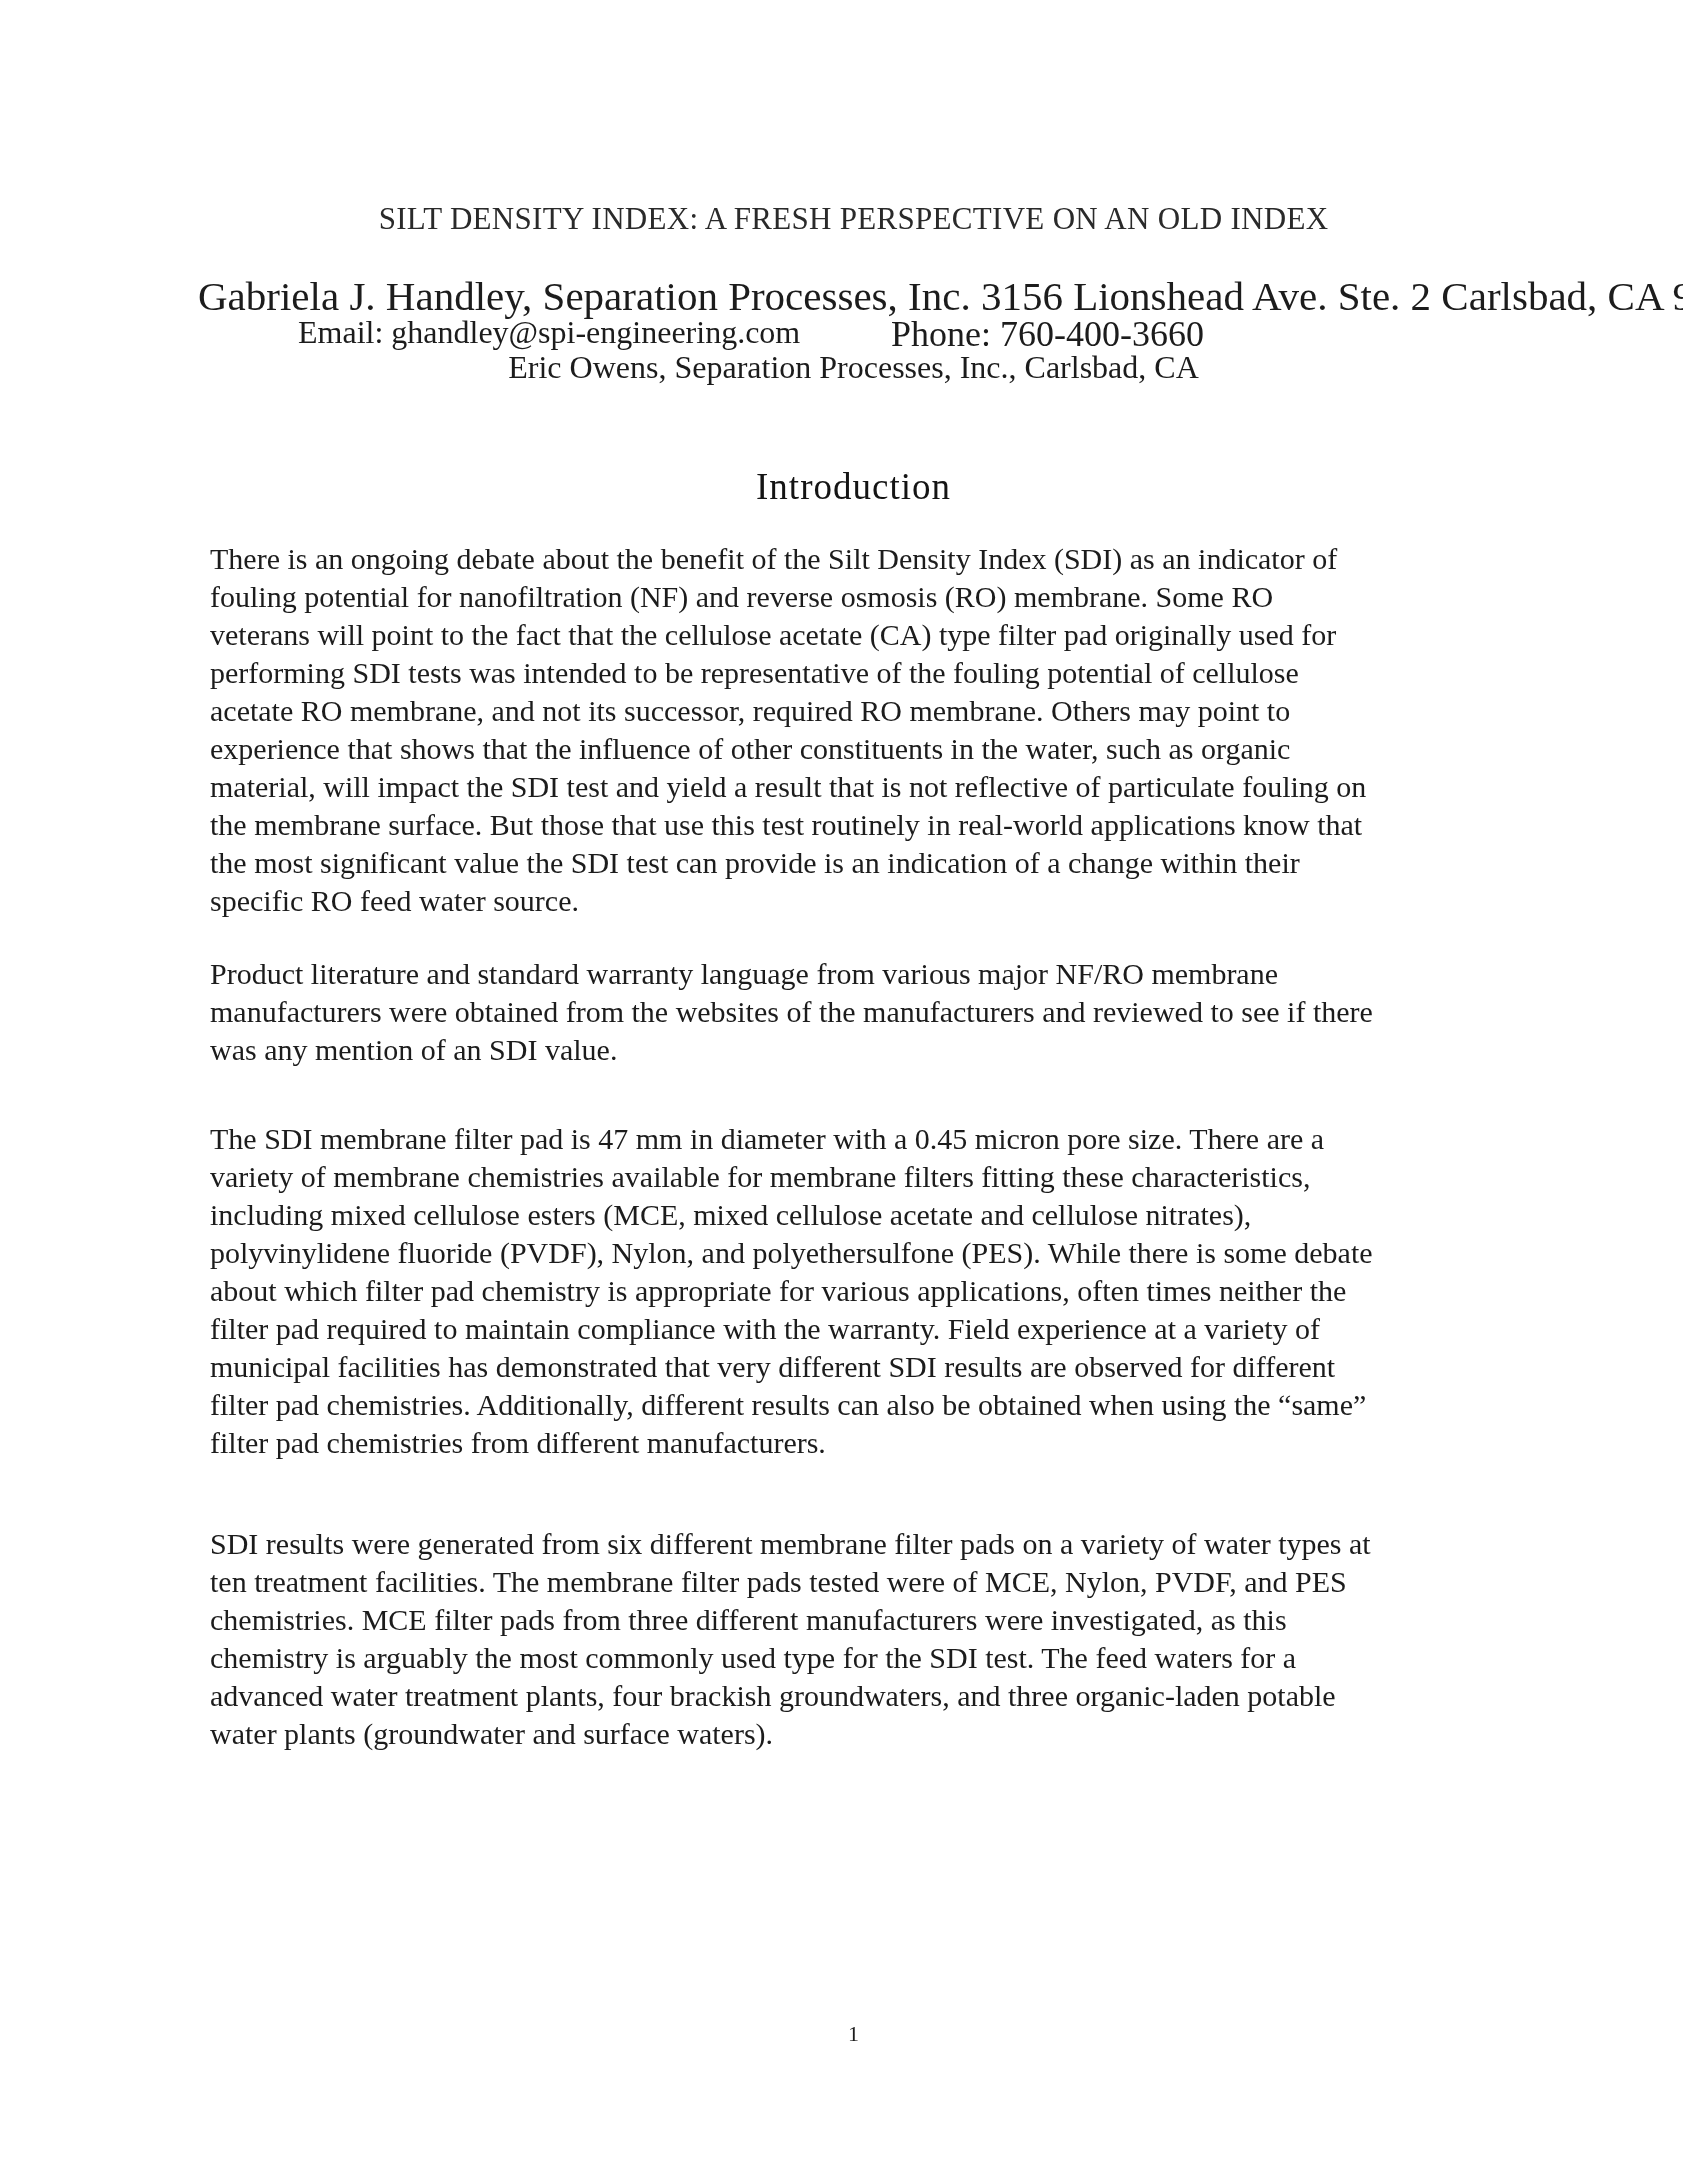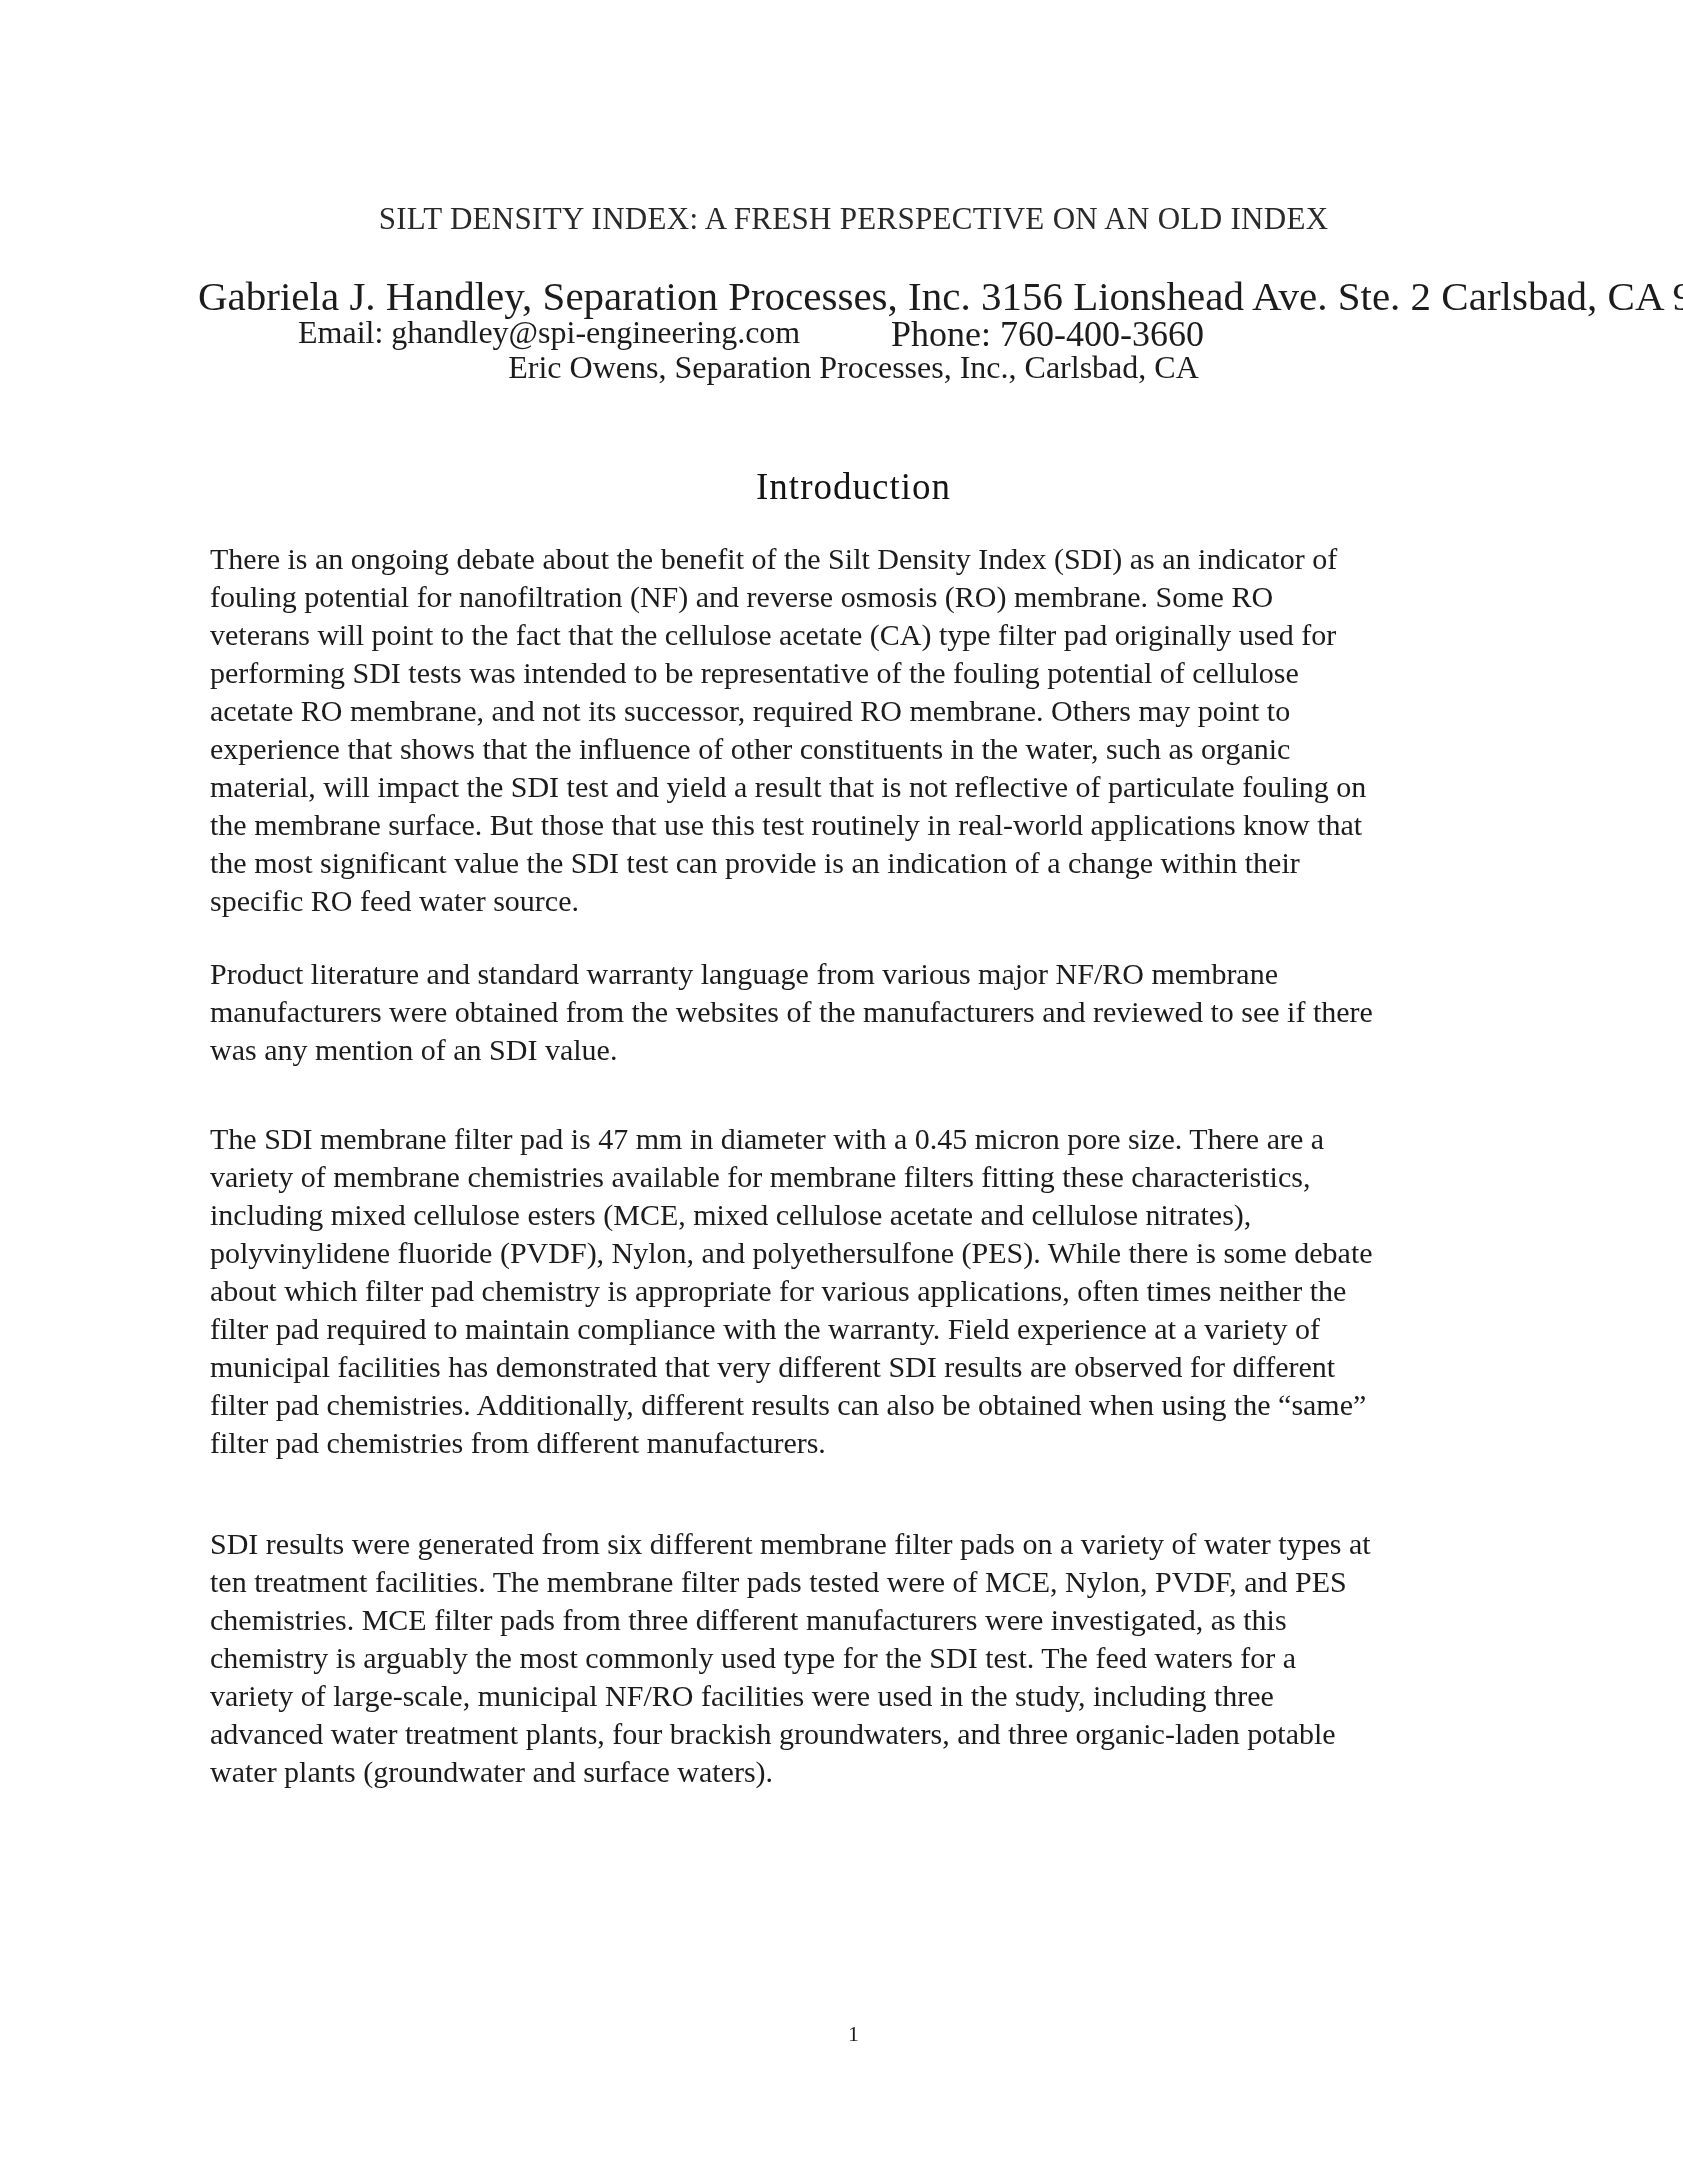--- a/index.html
+++ b/index.html
@@ -67,21 +67,20 @@
     <span class="body-line">municipal facilities has demonstrated that very different SDI results are observed for different</span>
     <span class="body-line">filter pad chemistries. Additionally, different results can also be obtained when using the “same”</span>
     <span class="body-line">filter pad chemistries from different manufacturers.</span>
   </div>
 
   <div class="body-block p4">
     <span class="body-line">SDI results were generated from six different membrane filter pads on a variety of water types at</span>
     <span class="body-line">ten treatment facilities. The membrane filter pads tested were of MCE, Nylon, PVDF, and PES</span>
     <span class="body-line">chemistries. MCE filter pads from three different manufacturers were investigated, as this</span>
     <span class="body-line">chemistry is arguably the most commonly used type for the SDI test. The feed waters for a</span>
-    <span class="body-line">variety of large-scale, municipal NF/RO facilities were used in the study, including three</span>
     <span class="body-line">advanced water treatment plants, four brackish groundwaters, and three organic-laden potable</span>
     <span class="body-line">water plants (groundwater and surface waters).</span>
   </div>
 
   <div class="line center pagenum">1</div>
 
 </div>
 
 
 </body></html>

